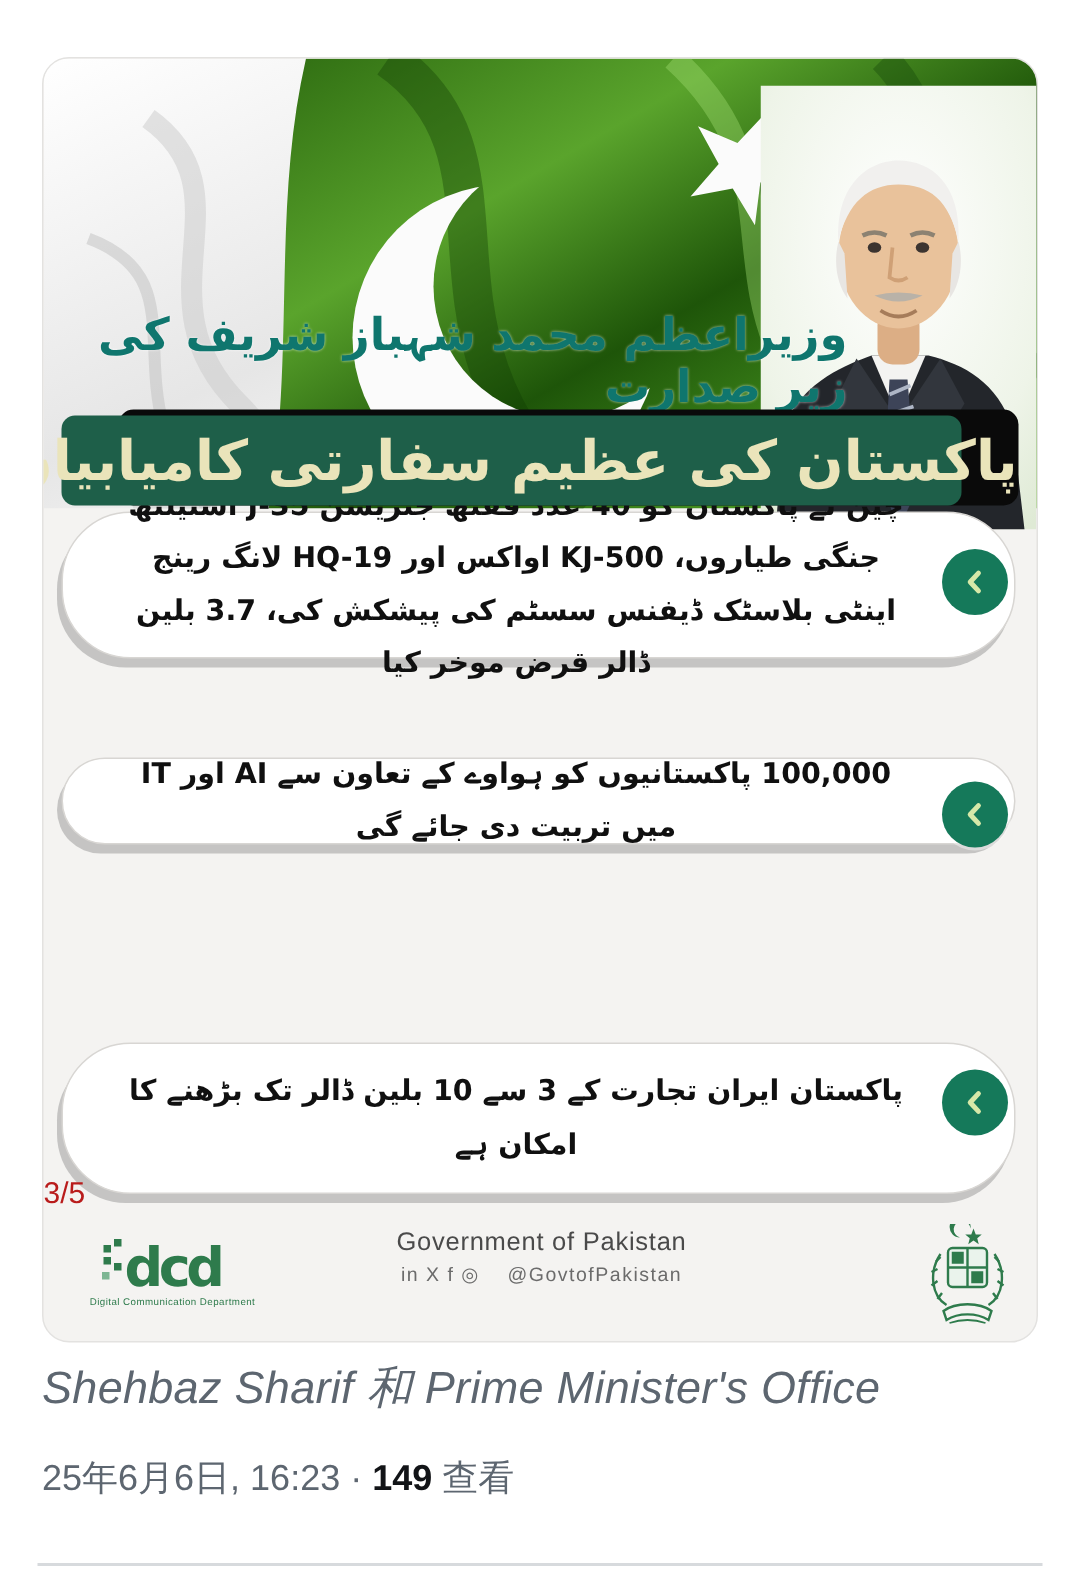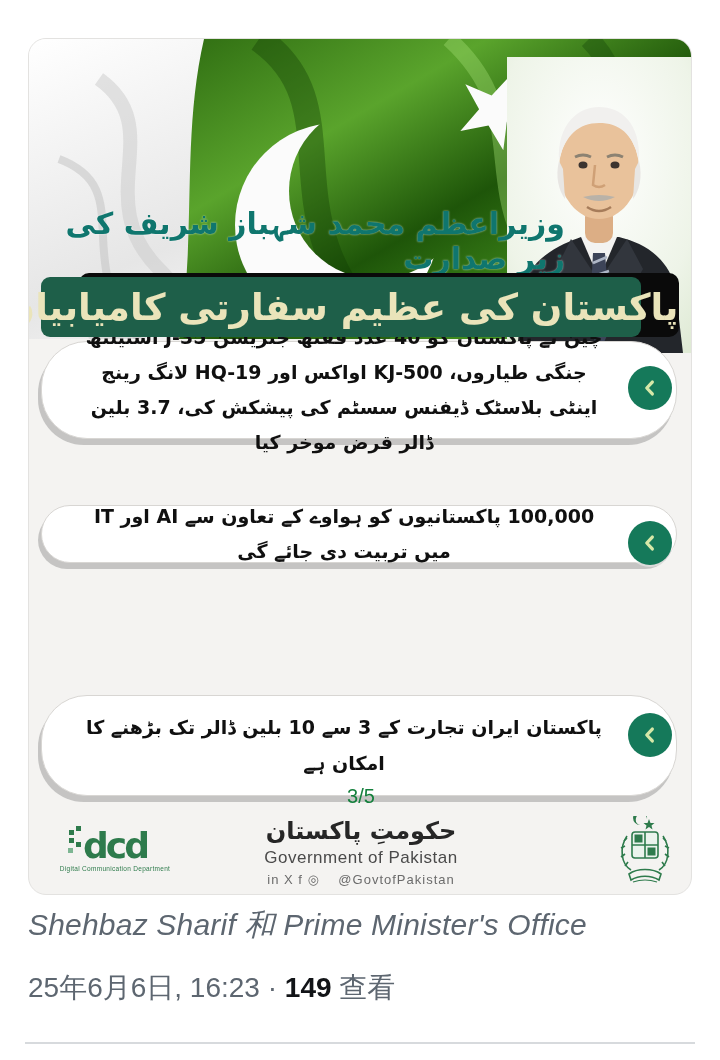--- a/index.html
+++ b/index.html
@@ -35,43 +35,43 @@
                  line-height:1.85; padding:6px 64px 6px 34px; }
   .chev-circle { position:absolute; right:4px; width:44px; height:44px; border-radius:50%;
                  background:#15795a; box-shadow:0 0 0 2px #ffffff66;
                  display:flex; align-items:center; justify-content:center; }
   .chev-circle svg { width:22px; height:22px; }
   .b1 { top:302px; height:98px; }  .b1 .chev-circle{ top:24px; }
   .b2 { top:430px; height:58px;margin-top:36px; }  .b2 .chev-circle{ top:15px; }
   .b3 { top:534px; height:88px; }  .b3 .chev-circle{ top:14px; }
   .b4 { top:656px; height:101px; }  .b4 .chev-circle{ top:17px; }
 
-  .page-indicator { position:absolute; left:0; top:746px; width:664px; text-align:center;
-                    font-size:20px; color:#15803d; z-index:2; }
+  .page-indicator { position:absolute; left:0; top:746px; width:664px; 
+                    font-size:20px; color:#b91c1c; z-index:2; }
 
   
   .foot { position:absolute; left:0; top:775px; width:664px; height:82px; z-index:2; }
   .dcd { position:absolute; left:16px; top:14px; width:140px; text-align:center; }
   .dcd-mark { font-family:"DejaVu Sans",sans-serif; font-weight:800; font-size:36px;
               line-height:36px; color:#2e7b4c; letter-spacing:-3px; position:relative; display:inline-block; }
   .dcd-dots { position:absolute; left:-14px; top:2px; width:5px; height:5px; background:#2e7b4c;
               box-shadow:0 8px 0 #2e7b4c, 7px -4px 0 #2e7b4c, 7px 12px 0 #2e7b4c, -1px 18px 0 #7db693; }
   .dcd-caption { font-size:6.5px; color:#2e7b4c; margin-top:1px; letter-spacing:.3px; }
   .gov { position:absolute; left:182px; top:2px; width:300px; text-align:center; }
   .gov-urdu { direction:rtl; font-family:"DejaVu Sans",sans-serif; font-size:24px; font-weight:bold;
               color:#262626; line-height:30px; }
   .gov-en { font-size:17px; color:#4a4a4a; letter-spacing:.5px; margin-top:2px; }
   .gov-social { font-size:13px; color:#6b6b6b; margin-top:4px; letter-spacing:1px; }
   .emblem { position:absolute; right:18px; top:2px; width:60px; height:74px; }
 
   
   .post-title { position:absolute; left:28px; top:905px; width:680px;
                 font-size:30px; color:#5d6670; letter-spacing:.2px;font-style:italic; }
   .post-meta { position:absolute; left:28px; top:969px; width:680px;
-               font-size:28px; color:#5d6670; }
+               font-size:24px; color:#5d6670; }
   .post-meta .views-count { color:#121417; font-weight:bold; }
   .divider { position:absolute; left:25px; top:1042px; width:670px; height:2px; background:#d7dadd; }
 </style>
 </head>
 <body>
 
 <div class="page">
 
   <div class="card">
 
@@ -175,21 +175,20 @@
     </div>
 
     <div class="page-indicator">3/5</div>
 
     <div class="foot">
       <div class="dcd">
         <span class="dcd-mark"><i class="dcd-dots"></i><span>dcd</span></span>
         <div class="dcd-caption">Digital Communication Department</div>
       </div>
       <div class="gov">
-        <div class="gov-urdu">حکومتِ پاکستان</div>
         <div class="gov-en">Government of Pakistan</div>
         <div class="gov-social">
           <span>in  X  f  ◎</span>
           <span>&nbsp;&nbsp;</span>
           <span>@GovtofPakistan</span>
         </div>
       </div>
       <div class="emblem">
         <svg width="60" height="74" viewBox="0 0 60 74" aria-hidden="true">
           <g stroke="#2e7b4c" fill="none" stroke-width="1.6">

